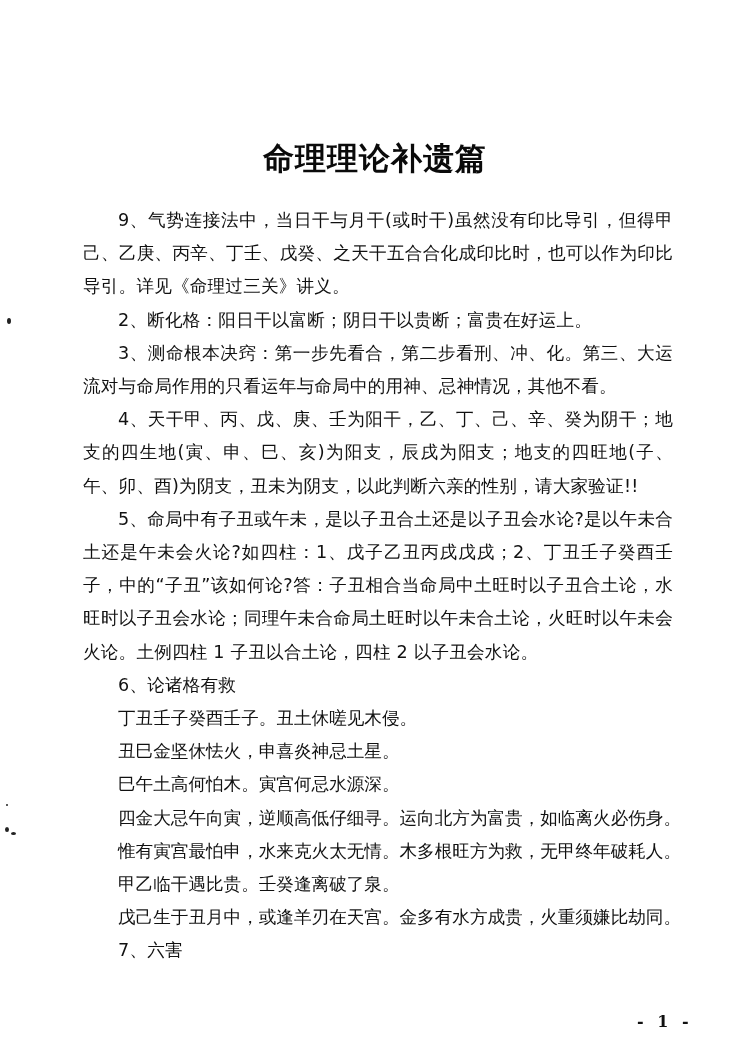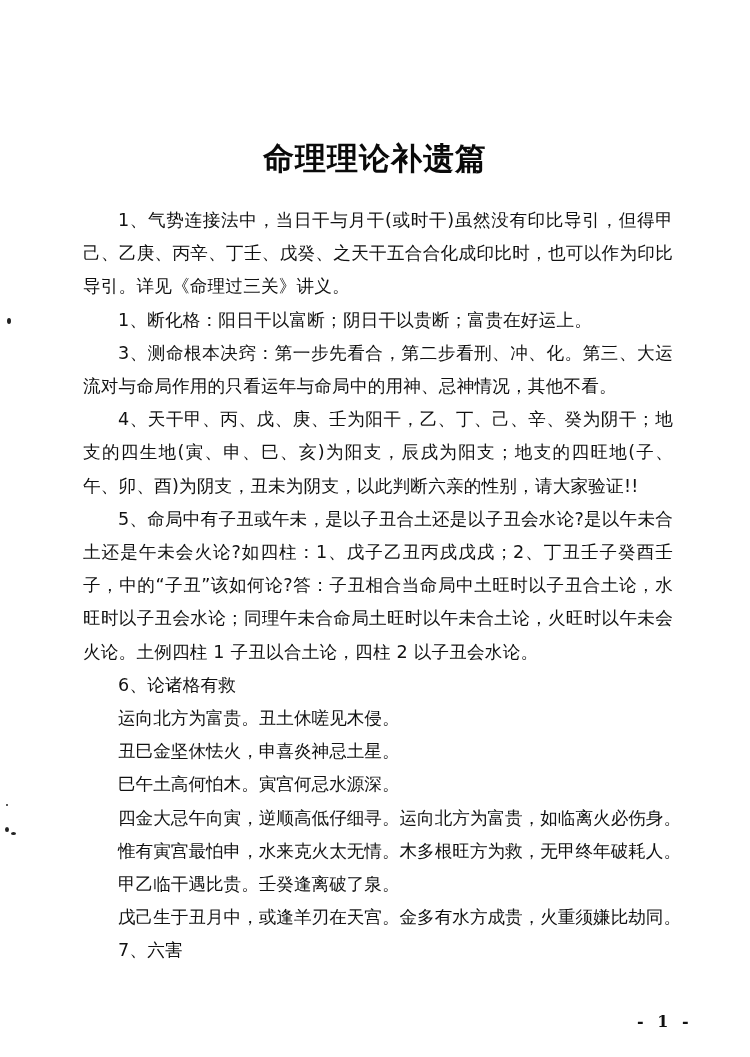--- a/index.html
+++ b/index.html
@@ -26,27 +26,27 @@
   }
   .speck { position: absolute; background: #222; border-radius: 50%; }
 </style>
 </head>
 <body>
 
 <div class="page">
   <div class="title">命理理论补遗篇</div>
 
   <div class="body-text">
-    <p class="para indent">1、气势连接法中，当日干与月干(或时干)虽然没有印比导引，但得甲己、乙庚、丙辛、丁壬、戊癸、之天干五合合化成印比时，也可以作为印比导引。详见《命理过三关》讲义。</p>
-    <p class="para indent">1、断化格：阳日干以富断；阴日干以贵断；富贵在好运上。</p>
+    <p class="para indent">9、气势连接法中，当日干与月干(或时干)虽然没有印比导引，但得甲己、乙庚、丙辛、丁壬、戊癸、之天干五合合化成印比时，也可以作为印比导引。详见《命理过三关》讲义。</p>
+    <p class="para indent">2、断化格：阳日干以富断；阴日干以贵断；富贵在好运上。</p>
     <p class="para indent">3、测命根本决窍：第一步先看合，第二步看刑、冲、化。第三、大运流对与命局作用的只看运年与命局中的用神、忌神情况，其他不看。</p>
     <p class="para indent">4、天干甲、丙、戊、庚、壬为阳干，乙、丁、己、辛、癸为阴干；地支的四生地(寅、申、巳、亥)为阳支，辰戌为阳支；地支的四旺地(子、午、卯、酉)为阴支，丑未为阴支，以此判断六亲的性别，请大家验证!!</p>
     <p class="para indent">5、命局中有子丑或午未，是以子丑合土还是以子丑会水论?是以午未合土还是午未会火论?如四柱：1、戊子乙丑丙戌戊戌；2、丁丑壬子癸酉壬子，中的“子丑”该如何论?答：子丑相合当命局中土旺时以子丑合土论，水旺时以子丑会水论；同理午未合命局土旺时以午未合土论，火旺时以午未会火论。土例四柱 1 子丑以合土论，四柱 2 以子丑会水论。</p>
     <p class="para indent">6、论诸格有救</p>
-    <p class="verse">运向北方为富贵。丑土休嗟见木侵。</p>
+    <p class="verse">丁丑壬子癸酉壬子。丑土休嗟见木侵。</p>
     <p class="verse">丑巳金坚休怯火，申喜炎神忌土星。</p>
     <p class="verse">巳午土高何怕木。寅宫何忌水源深。</p>
     <p class="verse">四金大忌午向寅，逆顺高低仔细寻。运向北方为富贵，如临离火必伤身。</p>
     <p class="verse">惟有寅宫最怕申，水来克火太无情。木多根旺方为救，无甲终年破耗人。</p>
     <p class="verse">甲乙临干遇比贵。壬癸逢离破了泉。</p>
     <p class="verse">戊己生于丑月中，或逢羊刃在天宫。金多有水方成贵，火重须嫌比劫同。</p>
     <p class="para indent">7、六害</p>
   </div>
 
   <div class="page-number">- 1 -</div>

